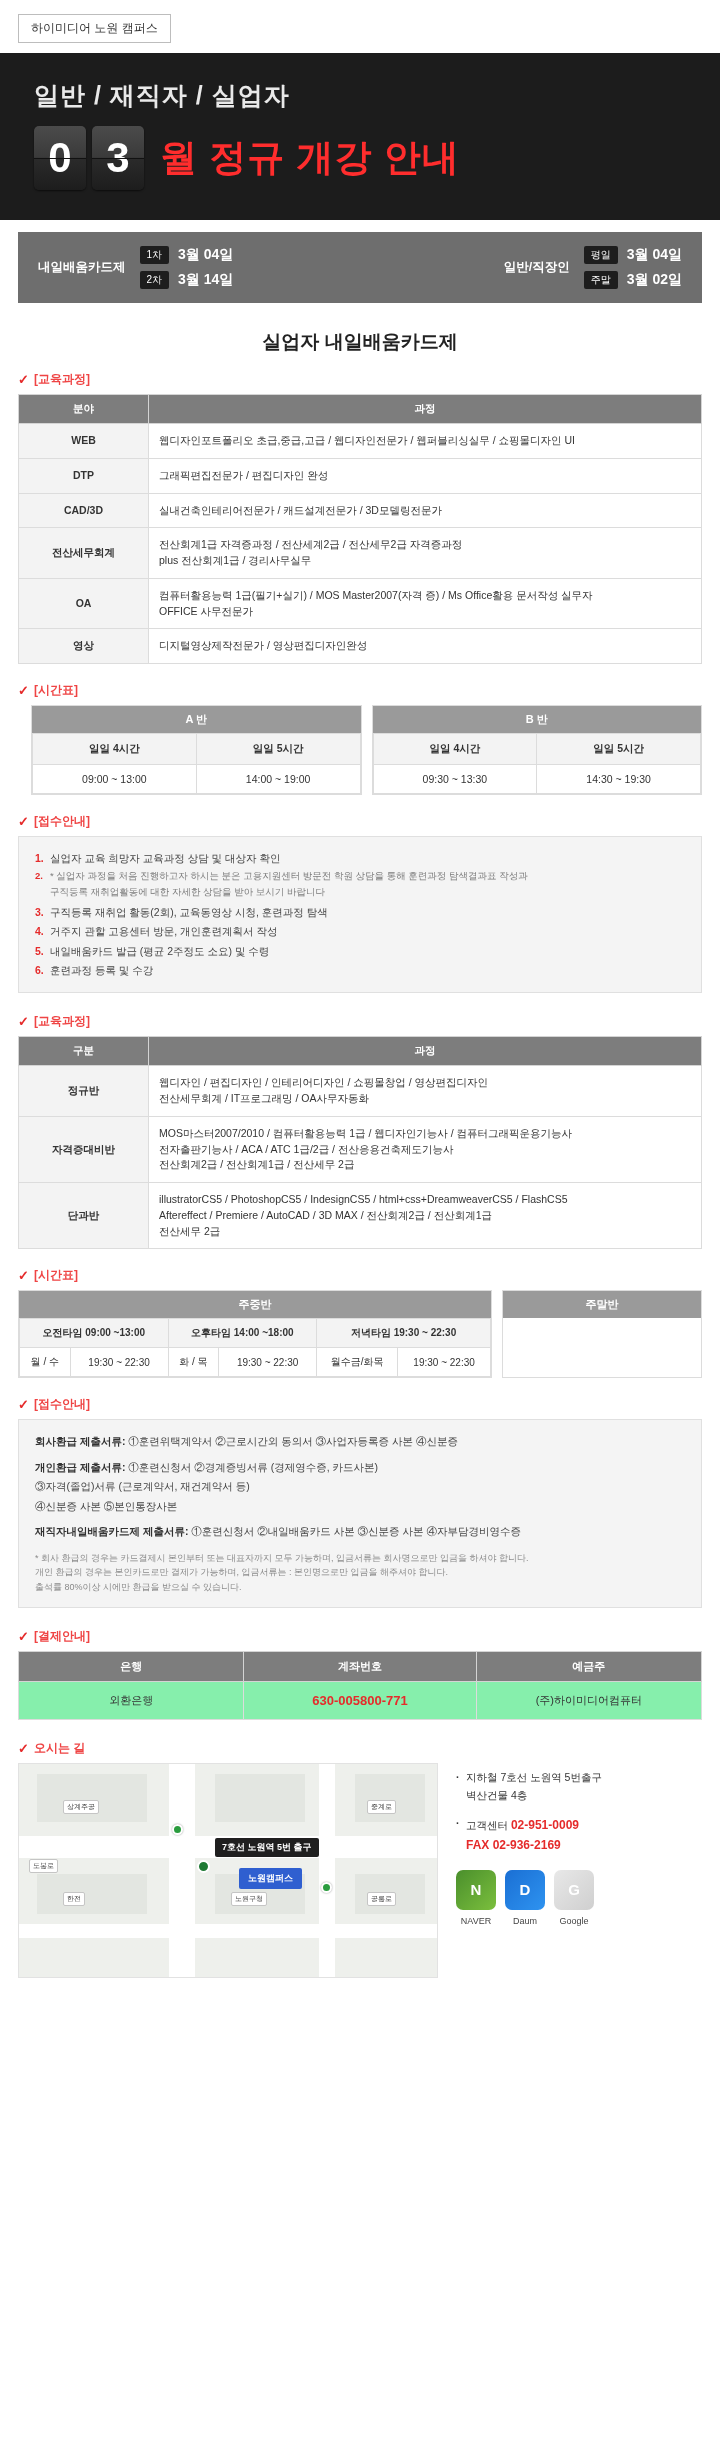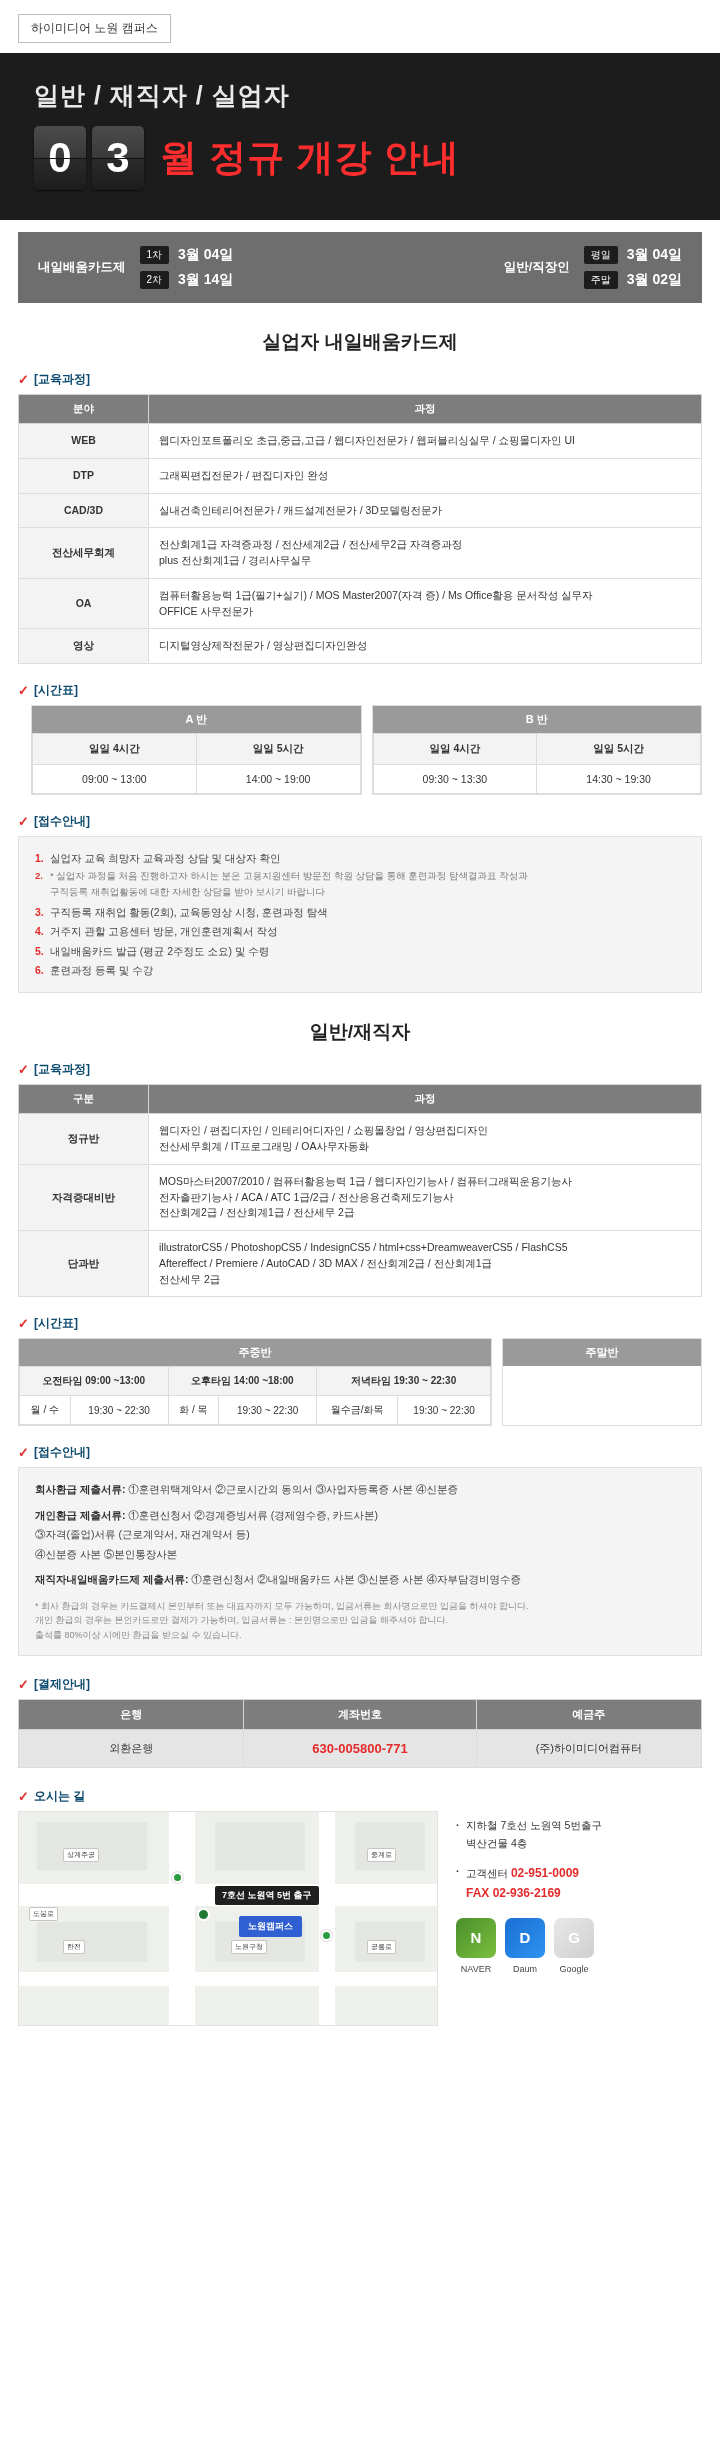--- a/index.html
+++ b/index.html
@@ -93,21 +93,21 @@
     font-weight: bold;
     color: #222;
     margin: 26px 0 16px 0;
   }
   .sub-head {
     display: flex; align-items: center; gap: 5px;
     margin: 0 18px 6px 18px;
     font-size: 12px; font-weight: bold; color: #e52b2b;
   }
   .sub-head .check { color: #e52b2b; font-size: 13px; font-weight: bold; }
-  .sub-head .txt { color: #0c4a6e; }
+  .sub-head .txt { color: #ef4444; }
 
   
   table.tbl {
     width: calc(100% - 36px);
     margin: 0 18px 18px 18px;
     border-collapse: collapse;
     font-size: 10.5px;
   }
   table.tbl th {
     background: #7d7d7d;
@@ -184,21 +184,21 @@
   table.pay {
     width: calc(100% - 36px);
     margin: 0 18px 20px 18px;
     border-collapse: collapse;
     font-size: 11px;
   }
   table.pay th {
     background: #7d7d7d; color: #fff; padding: 7px; border: 1px solid #d4d4d4; font-weight: bold;
   }
   table.pay td {
-    border: 1px solid #dcdcdc; padding: 11px; text-align: center; background: #e5e5e5;
+    border: 1px solid #dcdcdc; padding: 11px; text-align: center; background: #86efac;
   }
   table.pay td.acct { color: #e52b2b; font-weight: bold; font-size: 13px; }
 
   
   .map-wrap { margin: 0 0 0 0; display: flex; }
   .mapbox {
     width: 420px; height: 215px; position: relative;
     background: #eef0ec; margin-left: 18px; overflow: hidden;
     border: 1px solid #e2e2e2;
   }
@@ -386,21 +386,20 @@
       <li><span>실업자 교육 희망자 교육과정 상담 및 대상자 확인</span></li>
       <li class="note" style="list-style:none; padding-left:15px; white-space:pre-line">* 실업자 과정을 처음 진행하고자 하시는 분은 고용지원센터 방문전 학원 상담을 통해 훈련과정 탐색결과표 작성과
   구직등록 재취업활동에 대한 자세한 상담을 받아 보시기 바랍니다</li>
       <li style="margin-top:4px"><span>구직등록 재취업 활동(2회), 교육동영상 시청, 훈련과정 탐색</span></li>
       <li><span>거주지 관할 고용센터 방문, 개인훈련계획서 작성</span></li>
       <li><span>내일배움카드 발급 (평균 2주정도 소요) 및 수령</span></li>
       <li><span>훈련과정 등록 및 수강</span></li>
     </ol>
   </div>
 
-  <h2 class="sec-title">일반/재직자</h2>
 
   <div class="sub-head">
     <span class="check">✓</span>
     <span class="txt">[교육과정]</span>
   </div>
 
   <table class="tbl">
     <thead>
       <tr>
         <th style="width:130px">구분</th>

